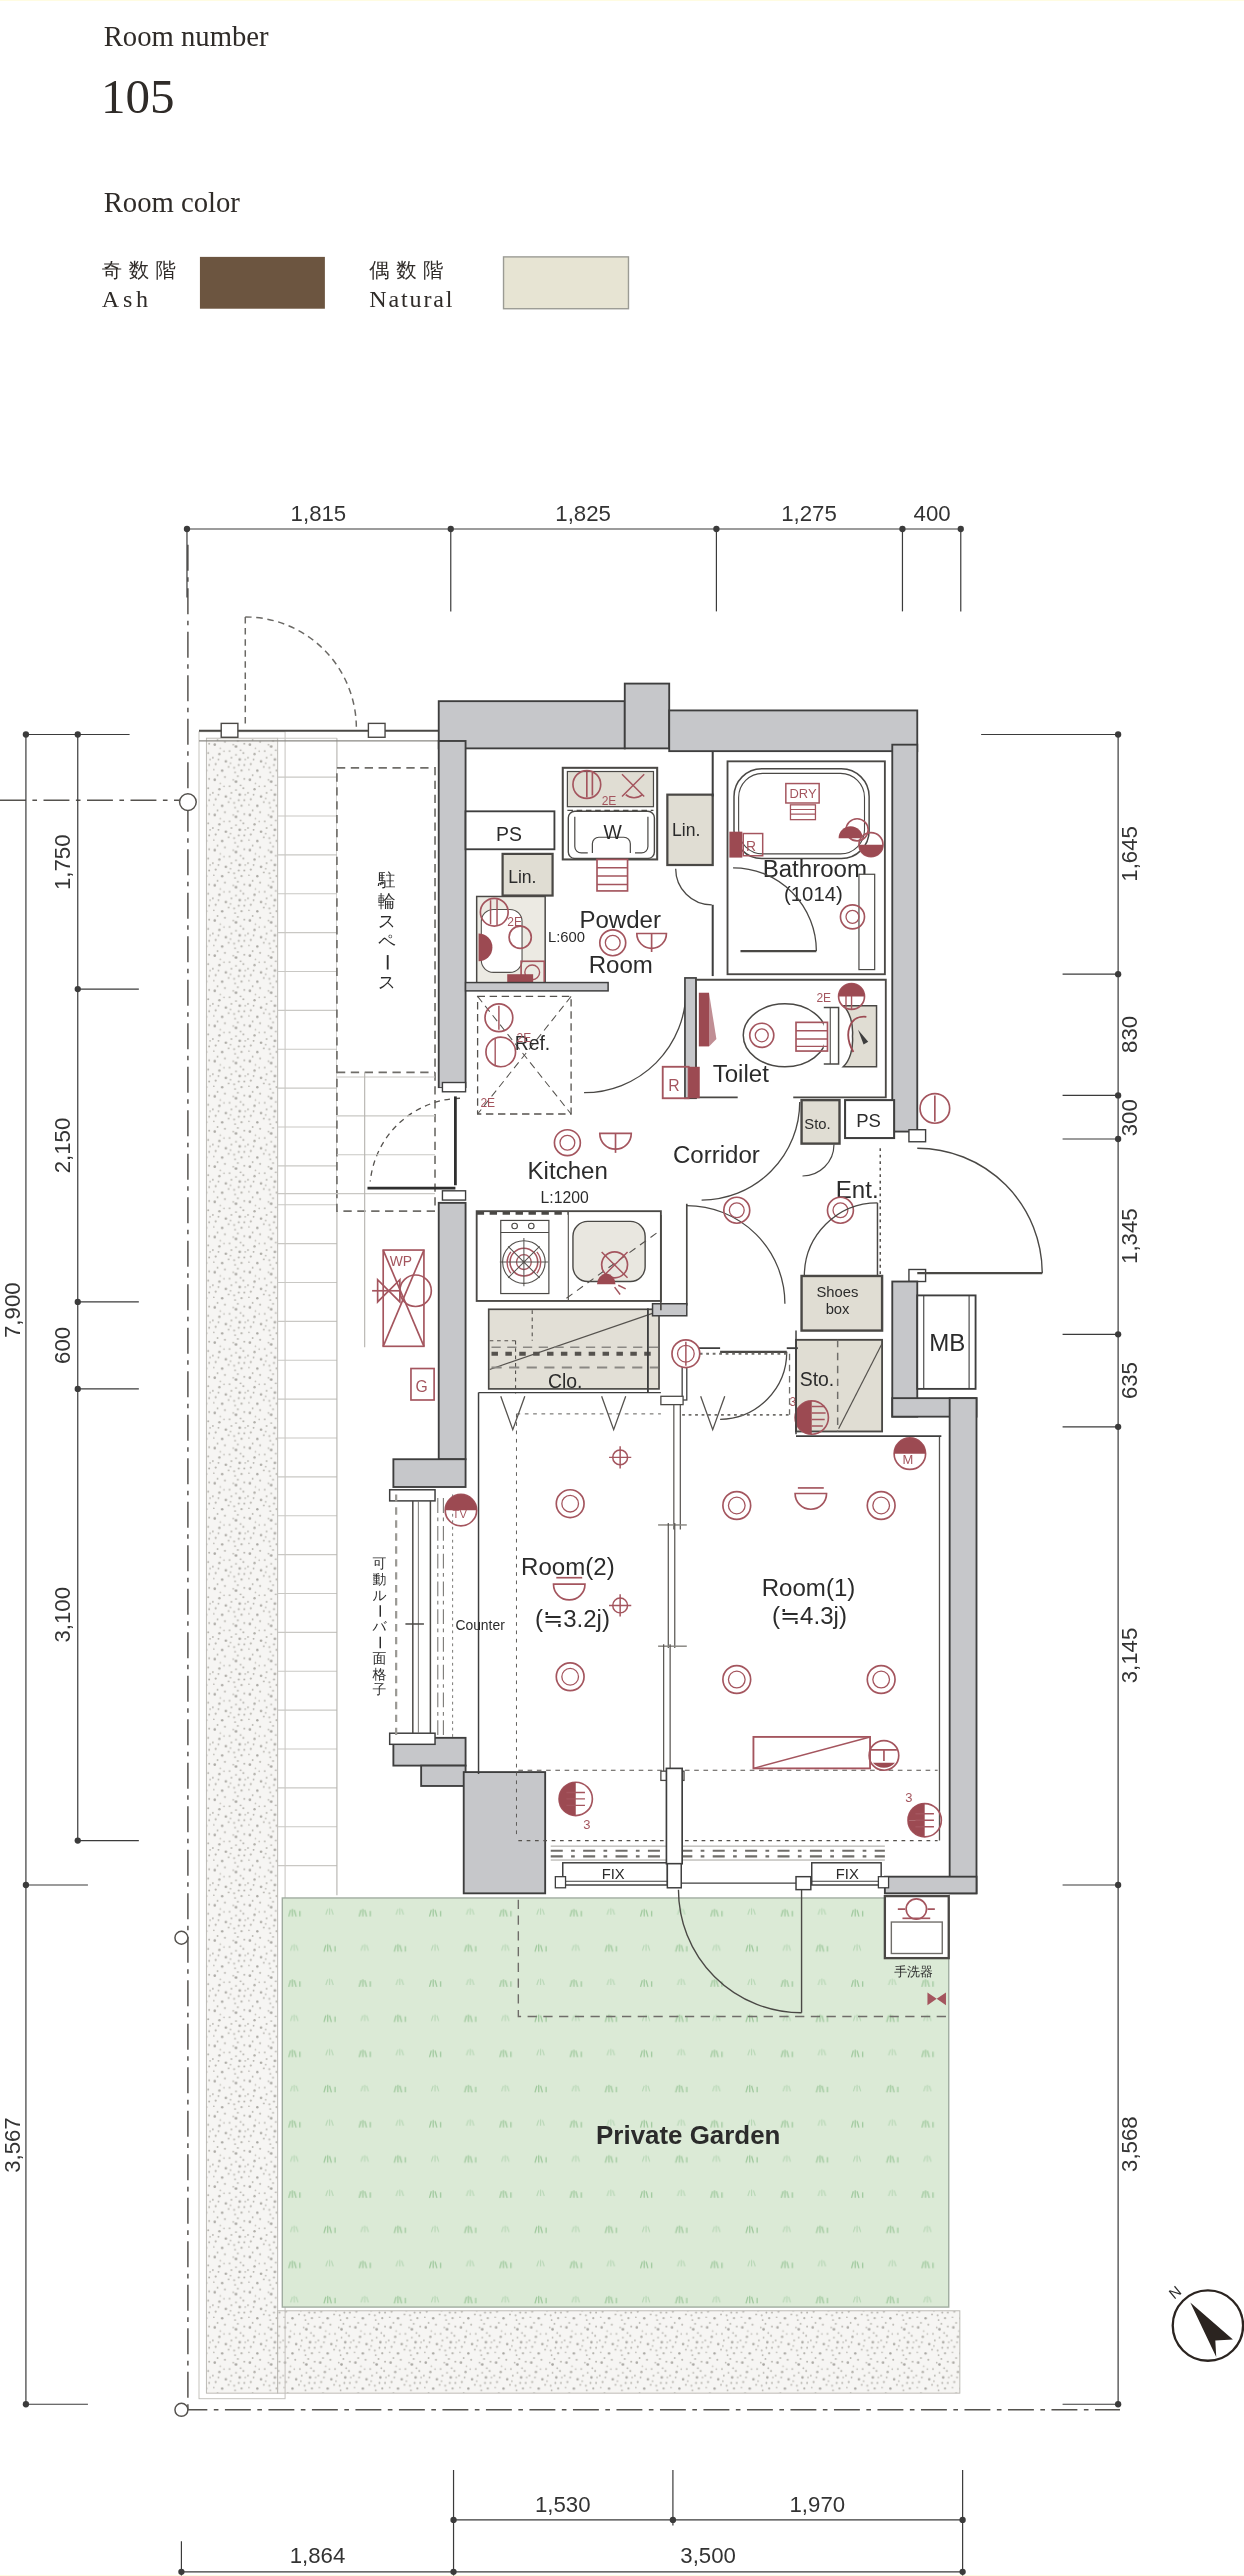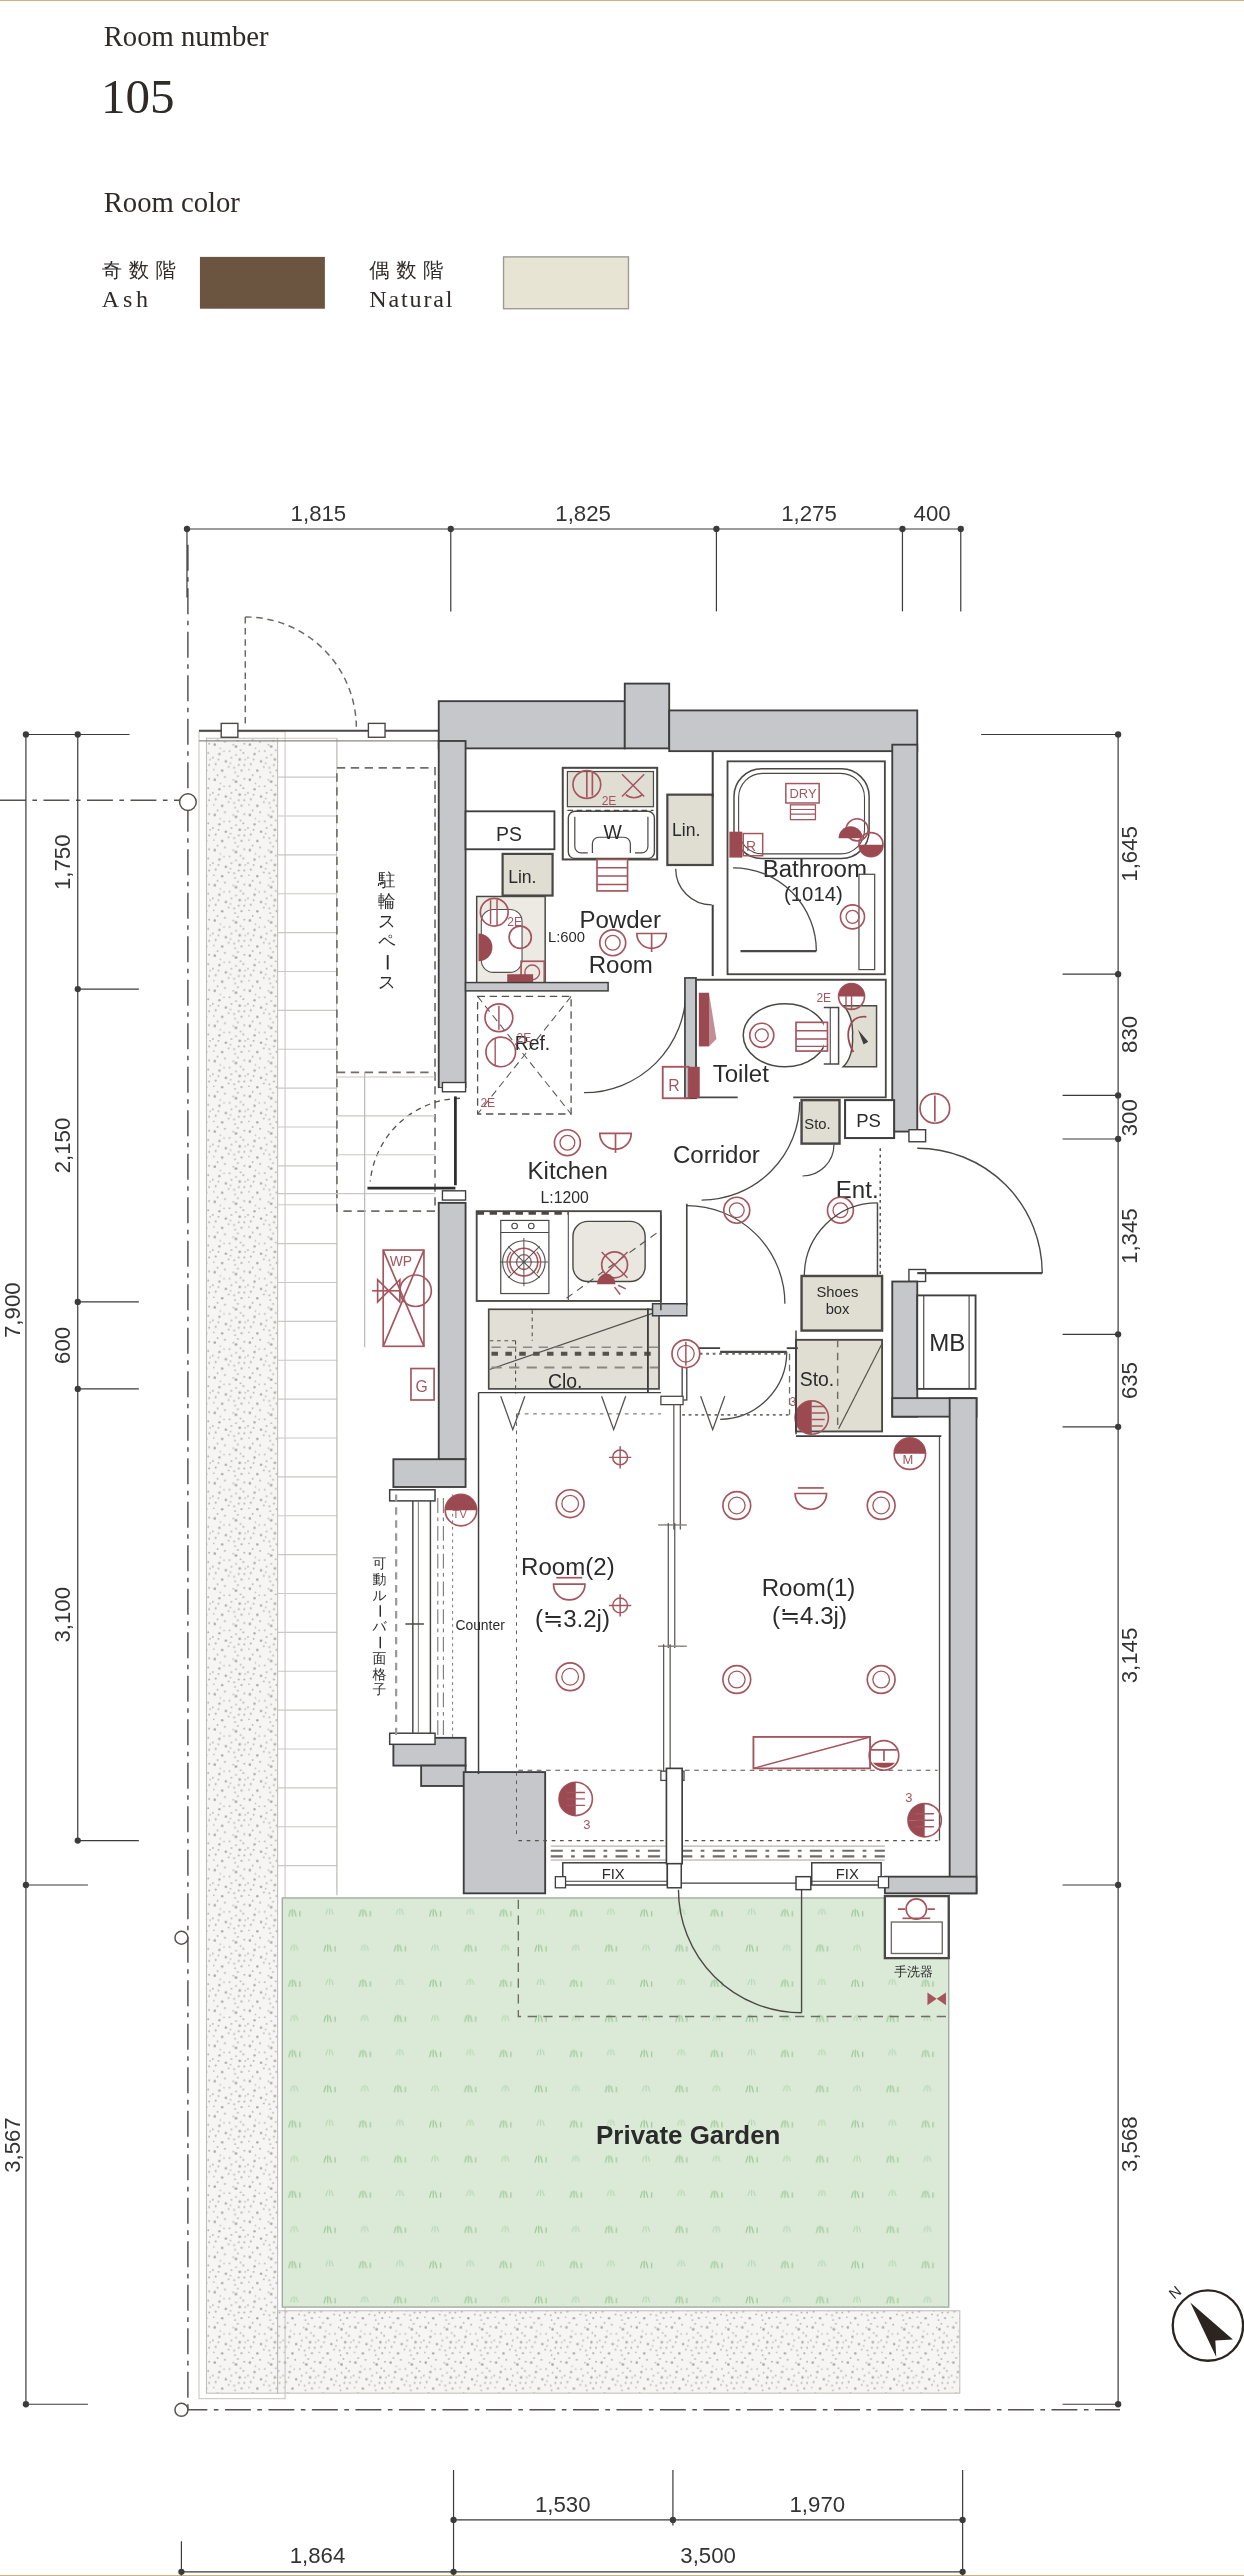--- a/index.html
+++ b/index.html
@@ -1,16 +1,16 @@
 <!DOCTYPE html>
 <html style="font-size:15px"><head>
 <meta charset="utf-8">
 <style>
   html,body{margin:0;padding:0;background:#ffffff;}
-  #page{position:relative;width:1244px;height:2576px;background:#a16207;overflow:hidden;}
+  #page{position:relative;width:1244px;height:2576px;background:#fef9c3;overflow:hidden;}
   svg{position:absolute;top:0;left:0;}
   text{font-family:"Liberation Sans",sans-serif;fill:#2b2b2b;}
   .ser{font-family:"Liberation Serif",serif;fill:#2f2b28;}
   .dim{font-size:24px;fill:#333;}
   .room{font-size:26px;}
   .red{fill:#a4555e;}
 </style>
 </head>
 <body>
 <div id="page">

